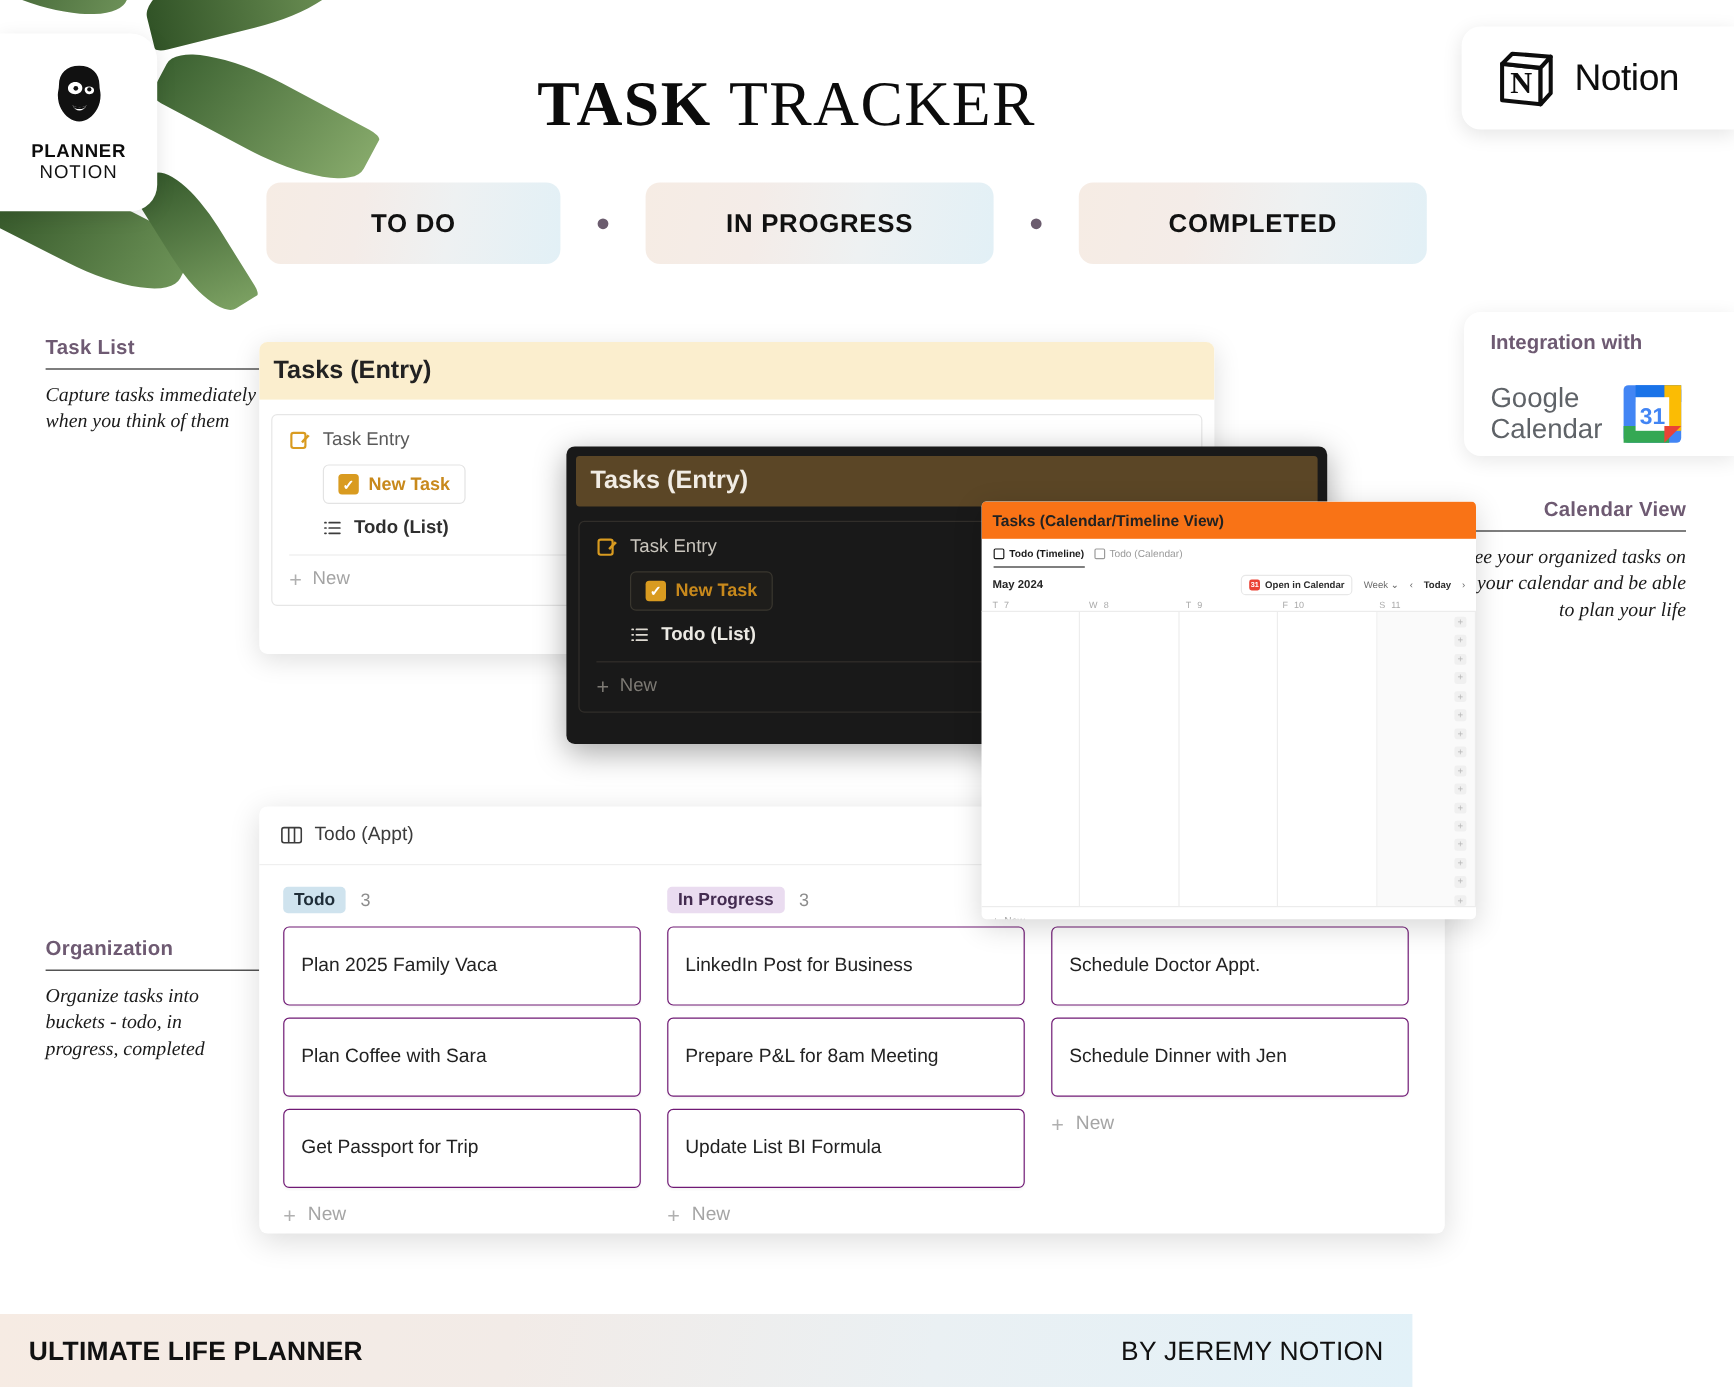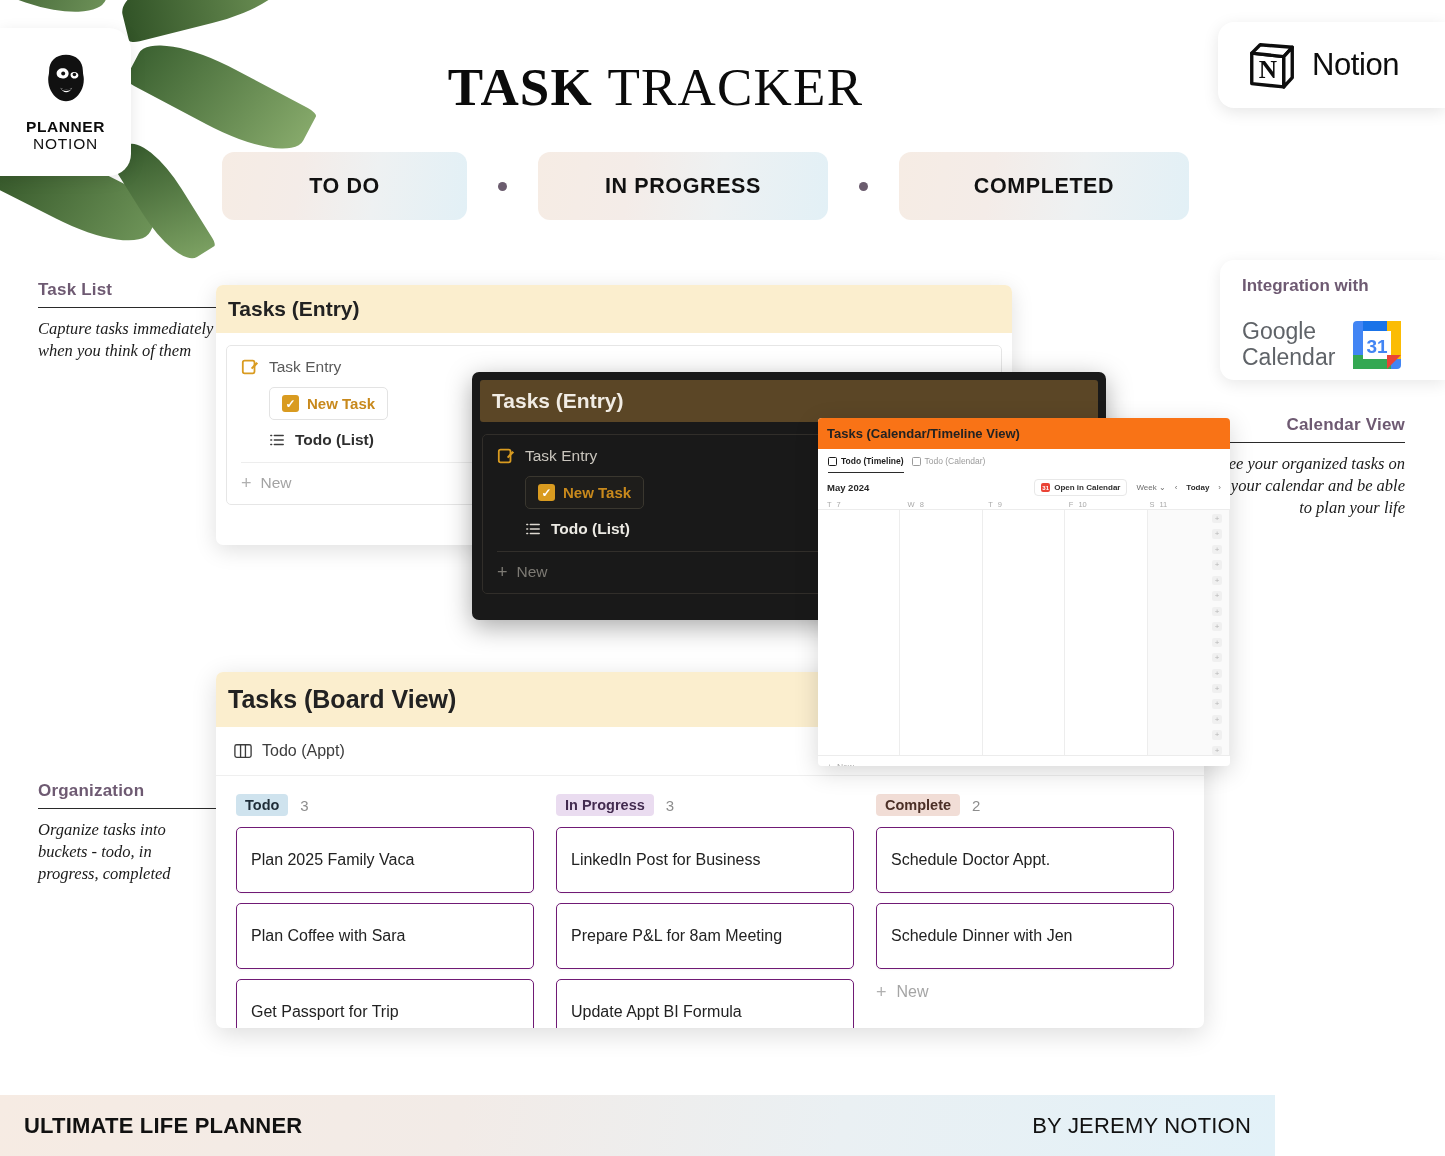--- a/index.html
+++ b/index.html
@@ -148,21 +148,21 @@
   .badge-todo { background: #cfe3ee; color: #1f2d38; }
   .badge-prog { background: #eadcf0; color: #432b50; }
   .badge-done { background: #f1ddd6; color: #4b2f26; }
   .col-count { font-size: 15px; color: #8d8d8d; }
   .task-card { border: 1px solid #701a75; border-radius: 5px; background: #fff; padding: 23px 14px; margin-bottom: 10px;
     font-size: 16px; color: #222; box-shadow: 0 1px 2px rgba(0,0,0,.04); }
   .col-new { display: flex; align-items: center; gap: 10px; font-size: 16px; color: #a5a5a5; padding-top: 4px; }
 
   
   .footer {
-    position: absolute; left: 0; bottom: 0; width: 1275px; height: 61px;
+    position: absolute; left: 0; bottom: 0; width: 1177px; height: 61px;
     background: linear-gradient(100deg, #f6ebe3 0%, #f2ebe7 36%, #eaf0f3 66%, #e2f1f8 100%);
     display: flex; align-items: center; justify-content: space-between;
     padding: 14px 24px; z-index: 9;
   }
   .foot-left { font-weight: 700; font-size: 22px; letter-spacing: .2px; color: #111; }
   .foot-right { font-weight: 400; font-size: 22px; letter-spacing: .2px; color: #111; }
 </style>
 </head>
 <body>
 
@@ -396,21 +396,20 @@
       </div>
   </div>
 
   <div class="cal-foot">
     <span>+</span>
     <span>New</span>
   </div>
 </div>
 
 <div class="board-win">
-  <div class="board-head">Tasks (Board View)</div>
   <div class="board-viewrow">
     <svg width="18" height="16" viewBox="0 0 20 17">
       <rect x="1" y="1.5" width="18" height="14" rx="2" fill="none" stroke="#3c3c3c" stroke-width="1.5"></rect>
       <path d="M7.3 1.5v14M12.7 1.5v14" stroke="#3c3c3c" stroke-width="1.5"></path>
     </svg>
     <span>Todo (Appt)</span>
   </div>
 
   <div class="board-cols">
 
@@ -428,21 +427,21 @@
       </div>
     </div>
 
     <div class="board-col">
       <div class="col-head">
         <span class="badge badge-prog">In Progress</span>
         <span class="col-count">3</span>
       </div>
       <div class="task-card">LinkedIn Post for Business</div>
       <div class="task-card">Prepare P&amp;L for 8am Meeting</div>
-      <div class="task-card">Update Appt BI Formula</div>
+      <div class="task-card">Update List BI Formula</div>
       <div class="col-new">
         <span class="plus">+</span>
         <span>New</span>
       </div>
     </div>
 
     <div class="board-col">
       <div class="col-head">
         <span class="badge badge-done">Complete</span>
         <span class="col-count">2</span>

